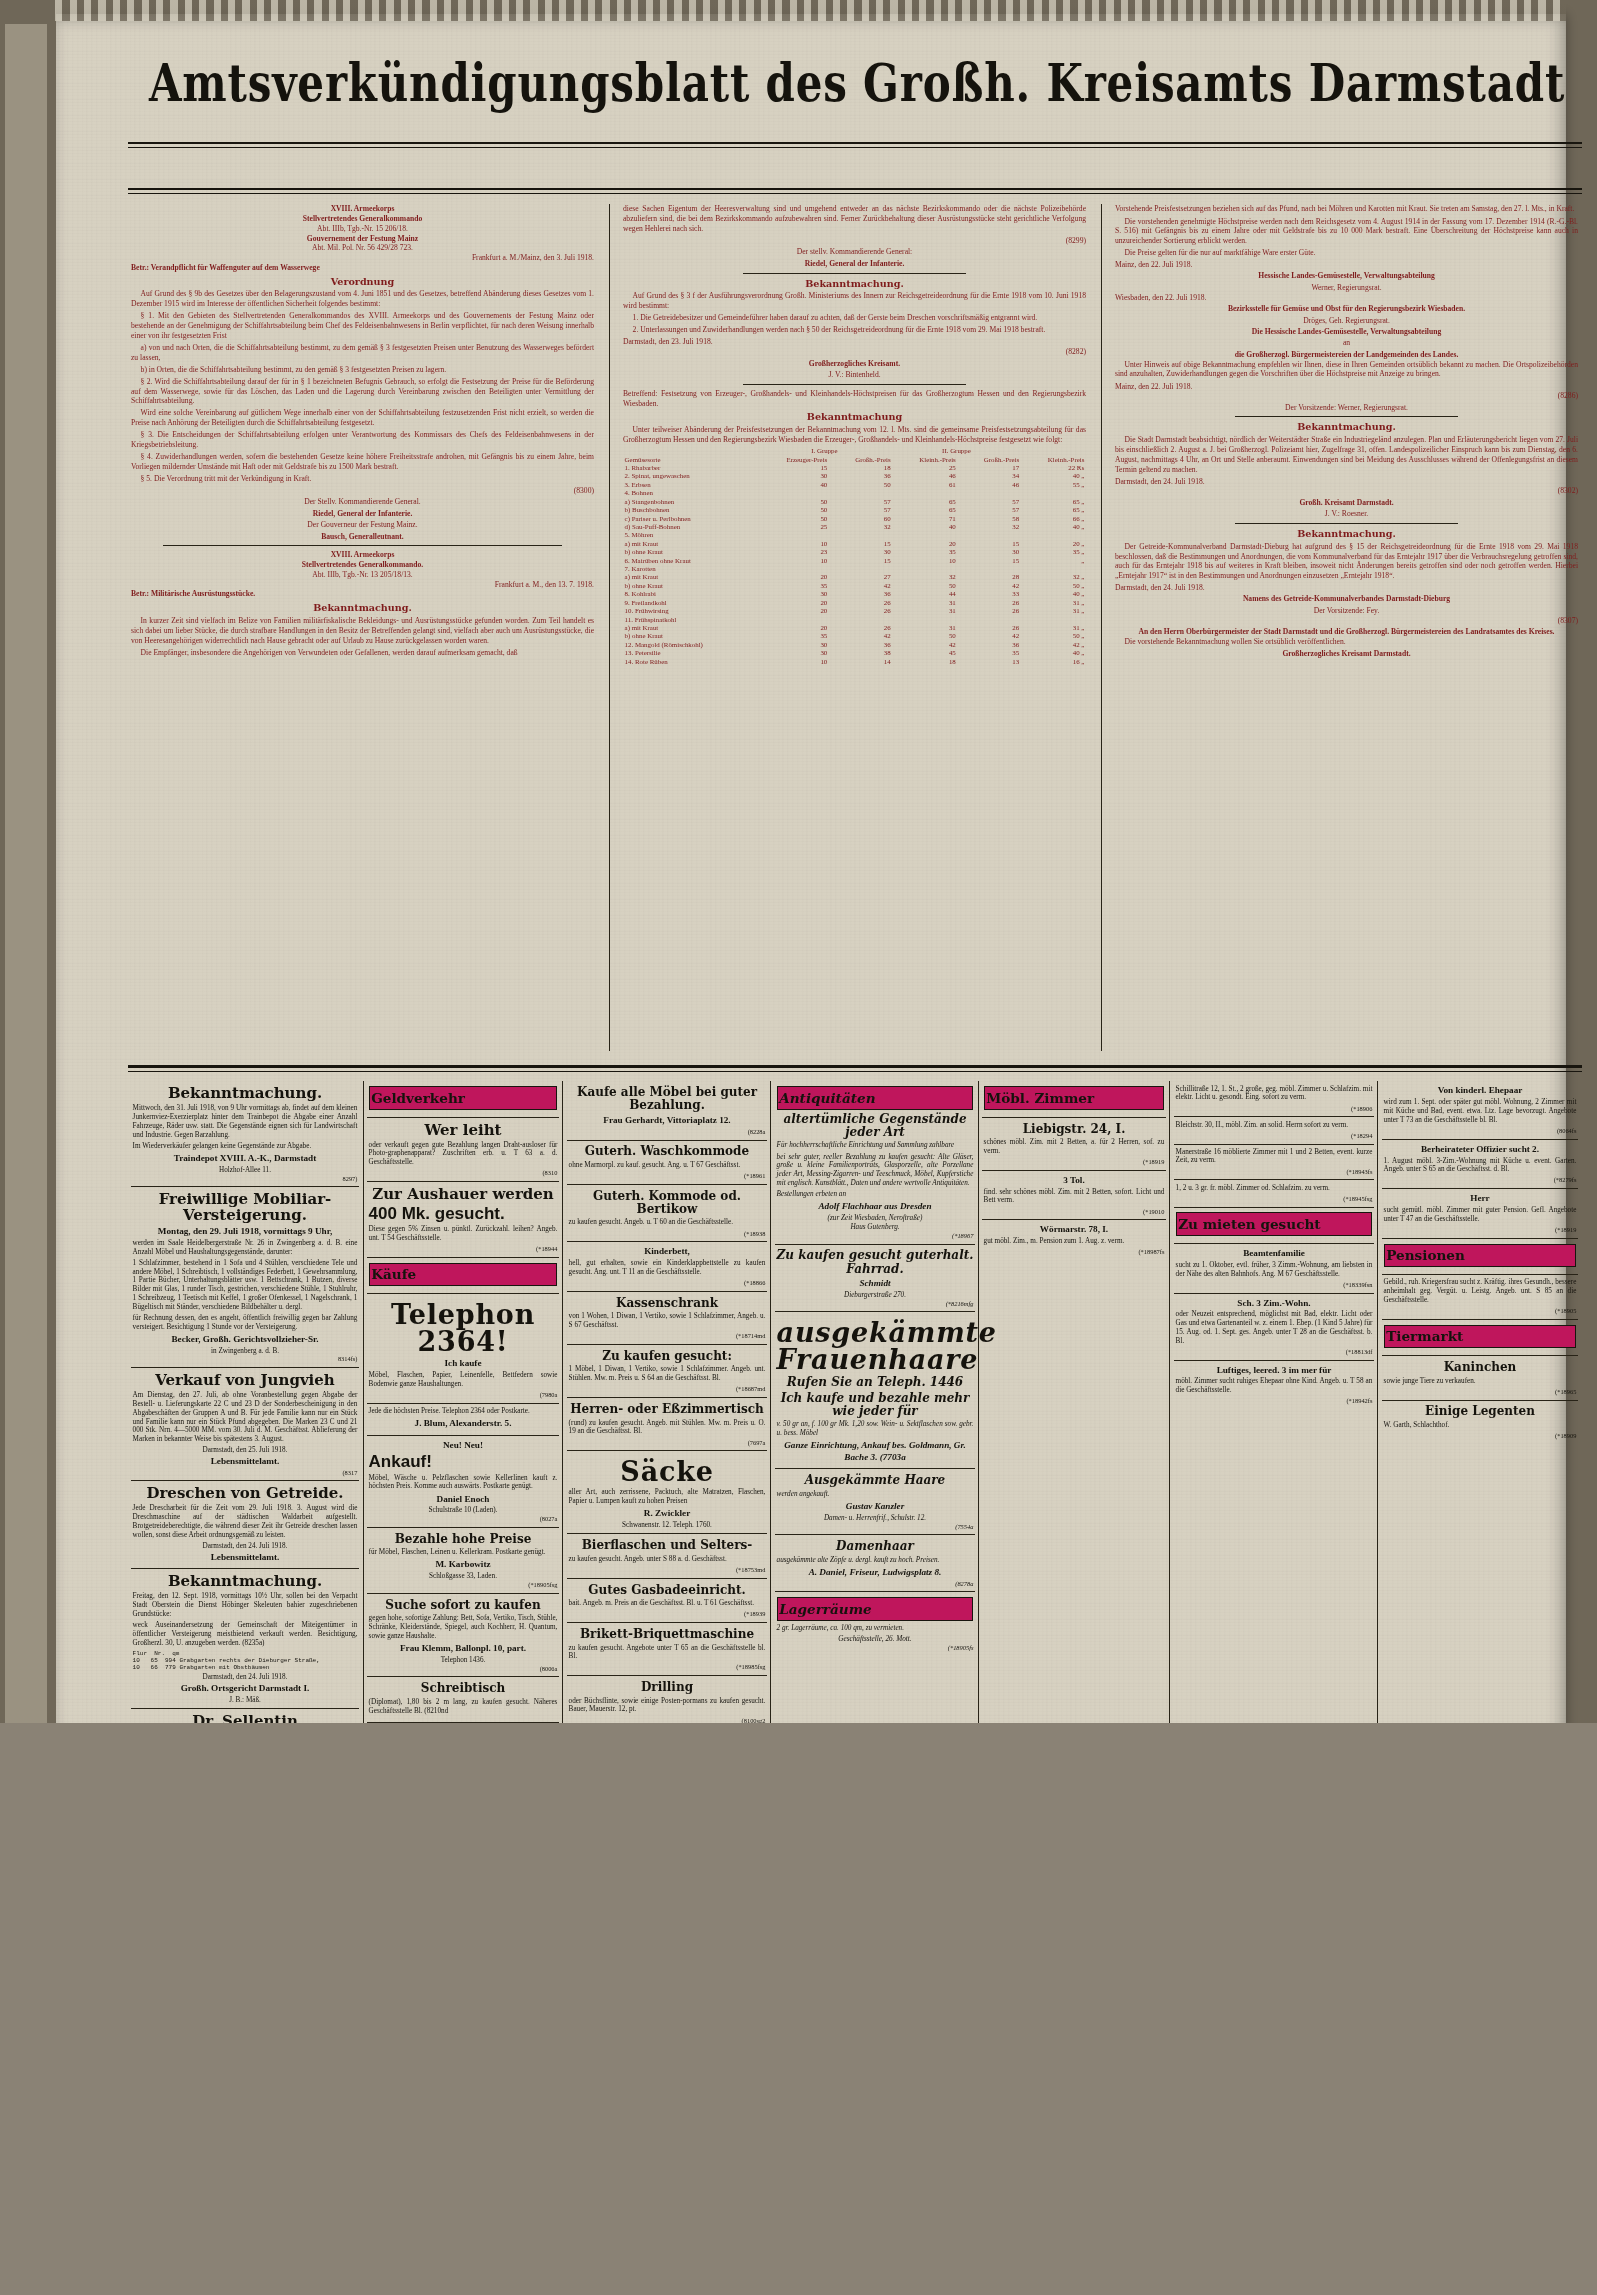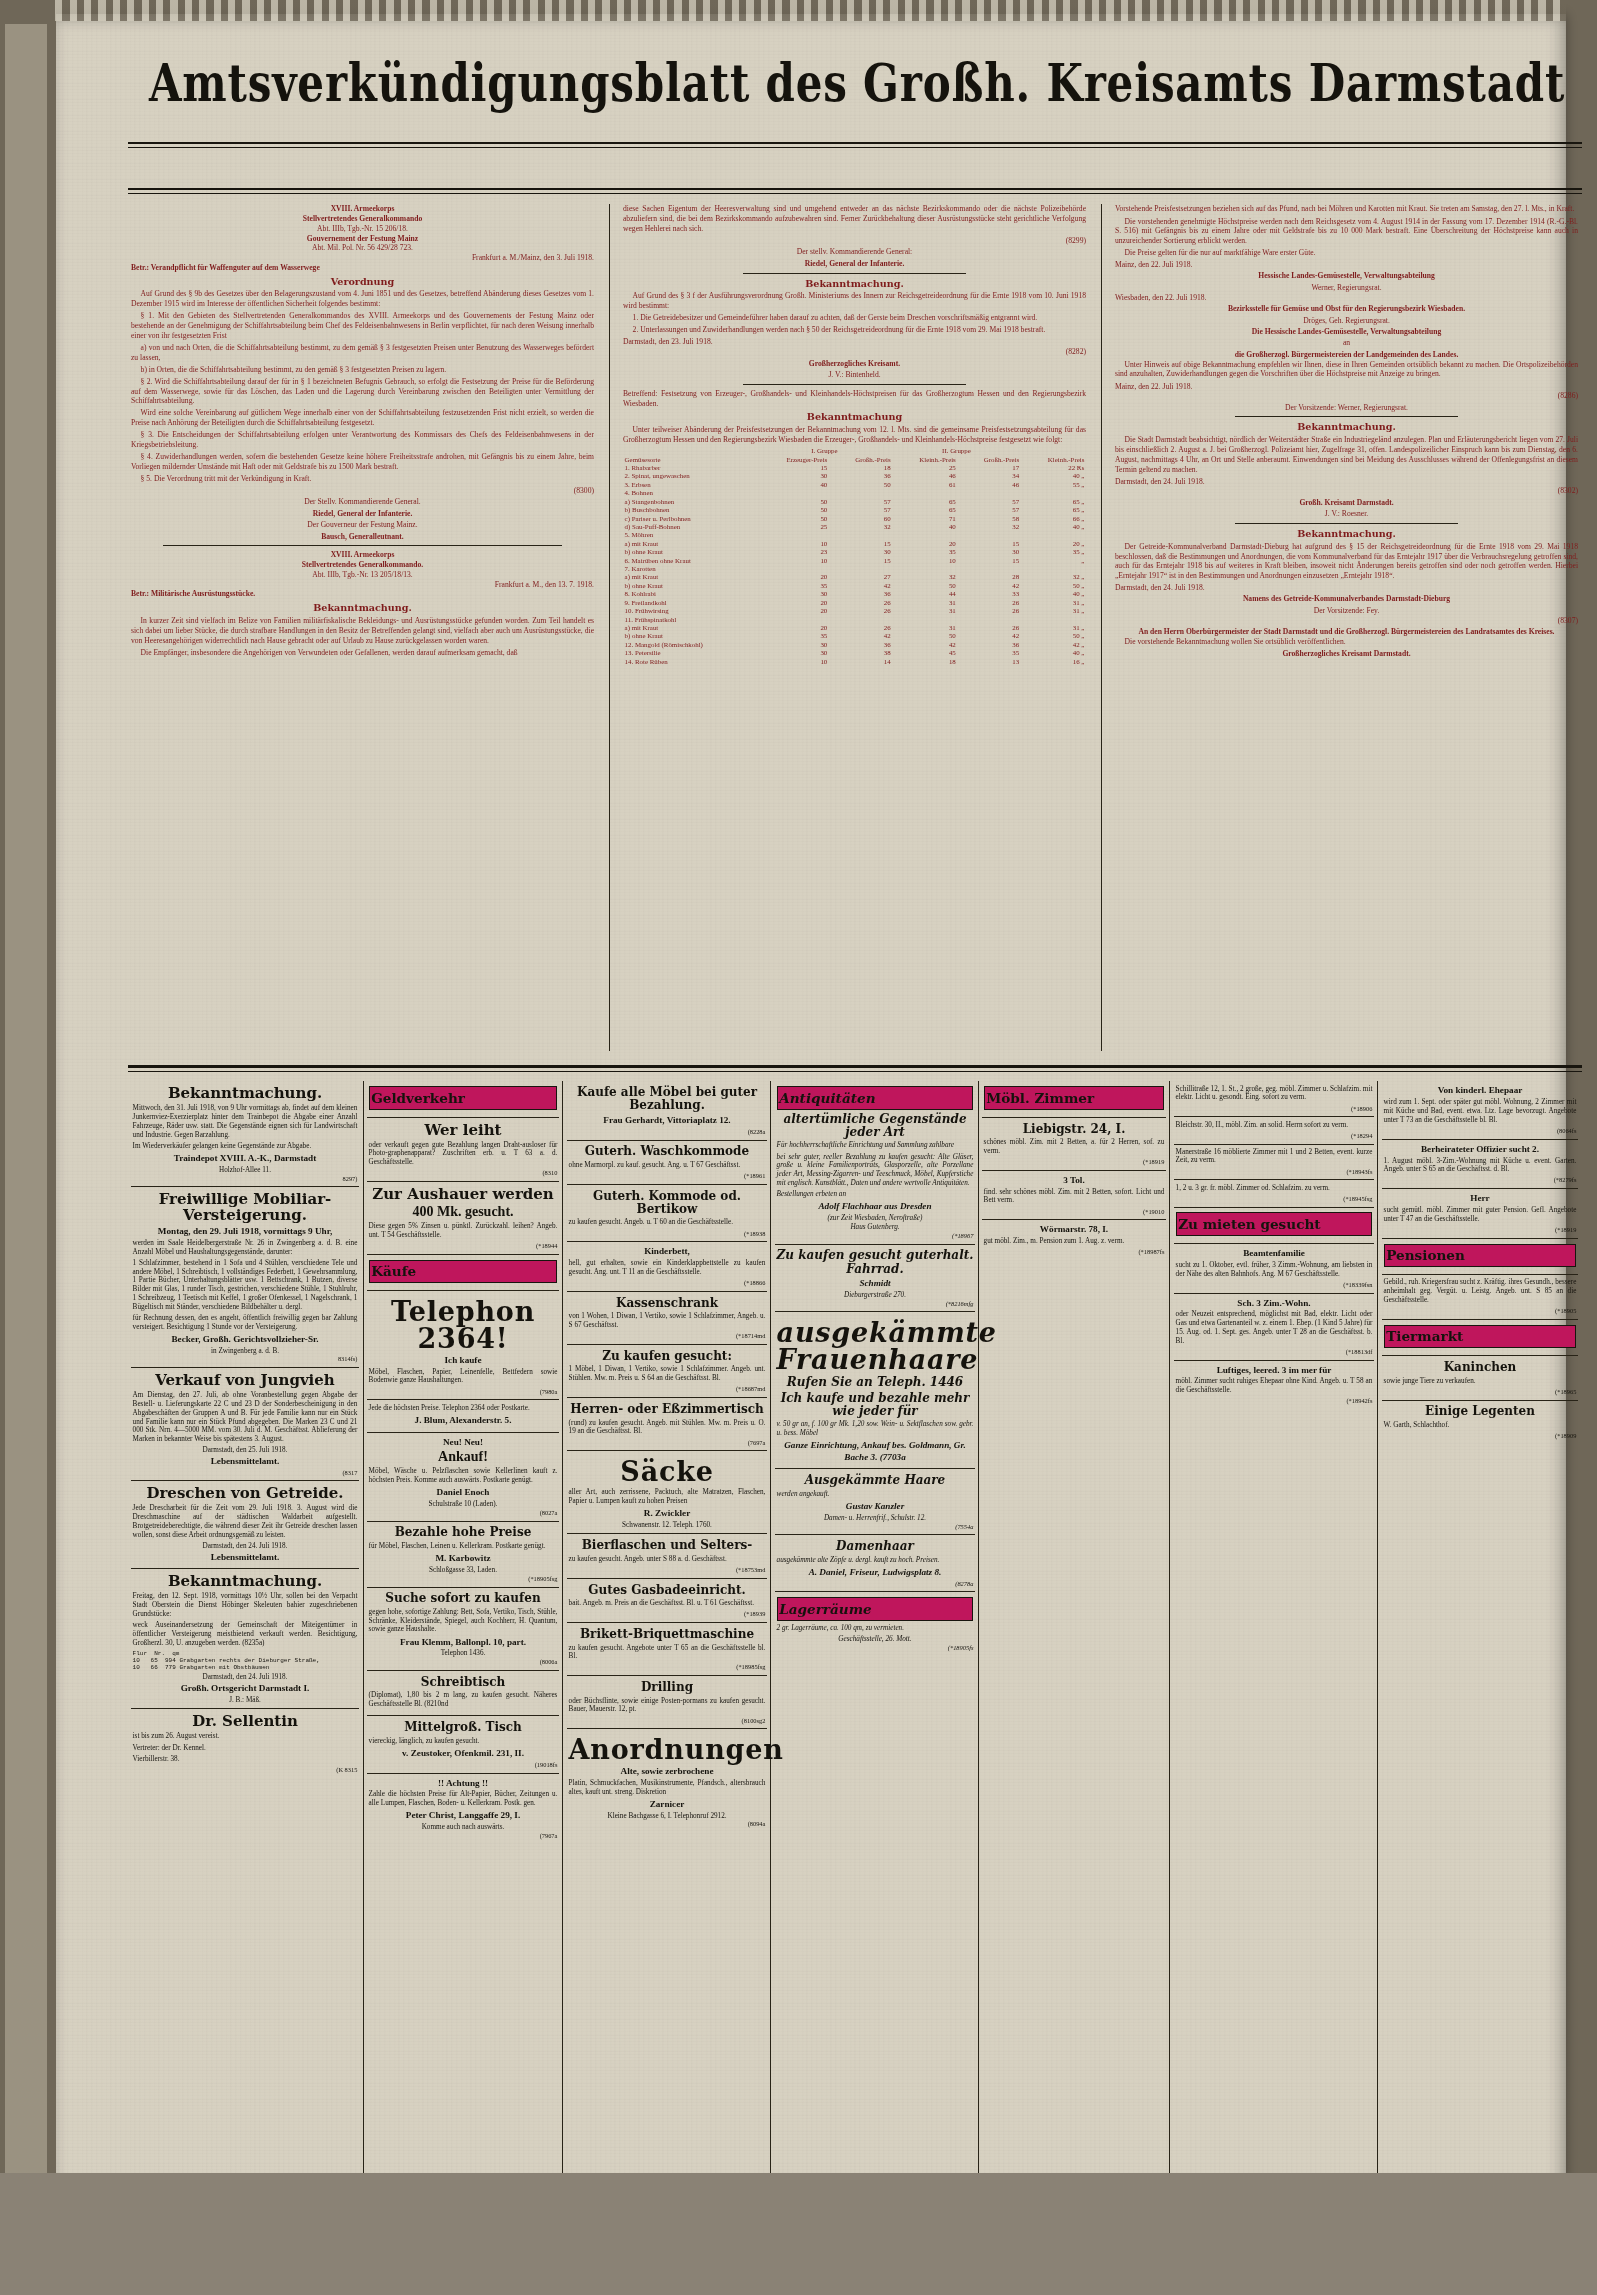--- a/index.html
+++ b/index.html
@@ -1,18 +1,18 @@
 <!DOCTYPE html>
 <html style="font-size:12.8px"><head>
 <meta charset="utf-8">
 <style>
   html,body{margin:0;padding:0;background:#8a8275;}
   body{font-family:"Liberation Serif",serif;}
   #page{
-    position:relative;width:1597px;height:2173px;
+    position:relative;width:1597px;height:1723px;
     background:#cfc9b9;
     background-image:
       radial-gradient(ellipse at 20% 15%, rgba(255,255,255,0.18), rgba(255,255,255,0) 55%),
       radial-gradient(ellipse at 80% 85%, rgba(0,0,0,0.10), rgba(0,0,0,0) 60%);
     overflow:hidden;
   }
   
   .scanbg{position:absolute;inset:0;background:#6f6758;}
   .sheet{
     position:absolute;left:48px;top:14.4px;width:1518px;height:2268px;
@@ -80,21 +80,21 @@
   .col6{left:1043px;width:200px;}
   .col7{left:1251px;width:196px;}
   .colrule{position:absolute;top:0;height:1182px;border-left:0.8px solid #2a2519;}
   .cr1{left:232px;} .cr2{left:431px;} .cr3{left:639px;} .cr4{left:847px;} .cr5{left:1038px;} .cr6{left:1246px;}
 
   .ad{border-bottom:0.8px solid #2a2519;padding:3.2px 1.6px 4px;font-size:7.2px;line-height:1.22;color:#17150f;text-align:justify;}
   .ad:last-child{border-bottom:none;}
   .ad .t1{display:block;text-align:center;font-family:"DejaVu Serif",serif;font-weight:bold;font-size:15px;line-height:1.05;margin:1.6px 0 2.4px;}
   .ad .t2{display:block;text-align:center;font-family:"DejaVu Serif",serif;font-weight:bold;font-size:12px;line-height:1.1;margin:1.6px 0 2.4px;}
   .ad .t3{display:block;text-align:center;font-weight:bold;font-size:9.2px;margin:0.8px 0 1.6px;}
-  .ad .big{display:block;text-align:center;font-family:Liberation Serif, serif;font-weight:bold;font-size:14px;line-height:1.05;margin:2.4px 0;}
+  .ad .big{display:block;font-family:Liberation Sans, sans-serif;font-weight:bold;font-size:17px;line-height:1.05;margin:2.4px 0;}
   .ad .huge{display:block;text-align:center;font-family:"DejaVu Serif",serif;font-weight:bold;font-size:27px;line-height:1.0;margin:3.2px 0;letter-spacing:0.8px;}
   .ad .c{text-align:center;display:block;}
   .ad p{margin:0 0 2.4px;}
   .boxhdr{display:block;text-align:left;font-family:"DejaVu Serif",serif;font-weight:bold;font-size:13.6px;
     border:1.6px solid #1a1710;padding:2.4px 1.6px;margin:1.6px 0 3.2px;background:#be185d;}
   .ref{font-size:6.4px;text-align:right;display:block;}
   .edgeL{position:absolute;left:0;top:0;width:56px;height:2295px;background:#6f6758;}
   .edgeL2{position:absolute;left:4.8px;top:24px;width:42px;height:2236px;background:#bdb6a4;opacity:.55;}
   .torn{position:absolute;left:48px;top:0;width:1518px;height:21px;background:
     repeating-linear-gradient(90deg,#6f6758 0 7.2px,#cfc9b9 7.2px 14.4px);opacity:.8;}

